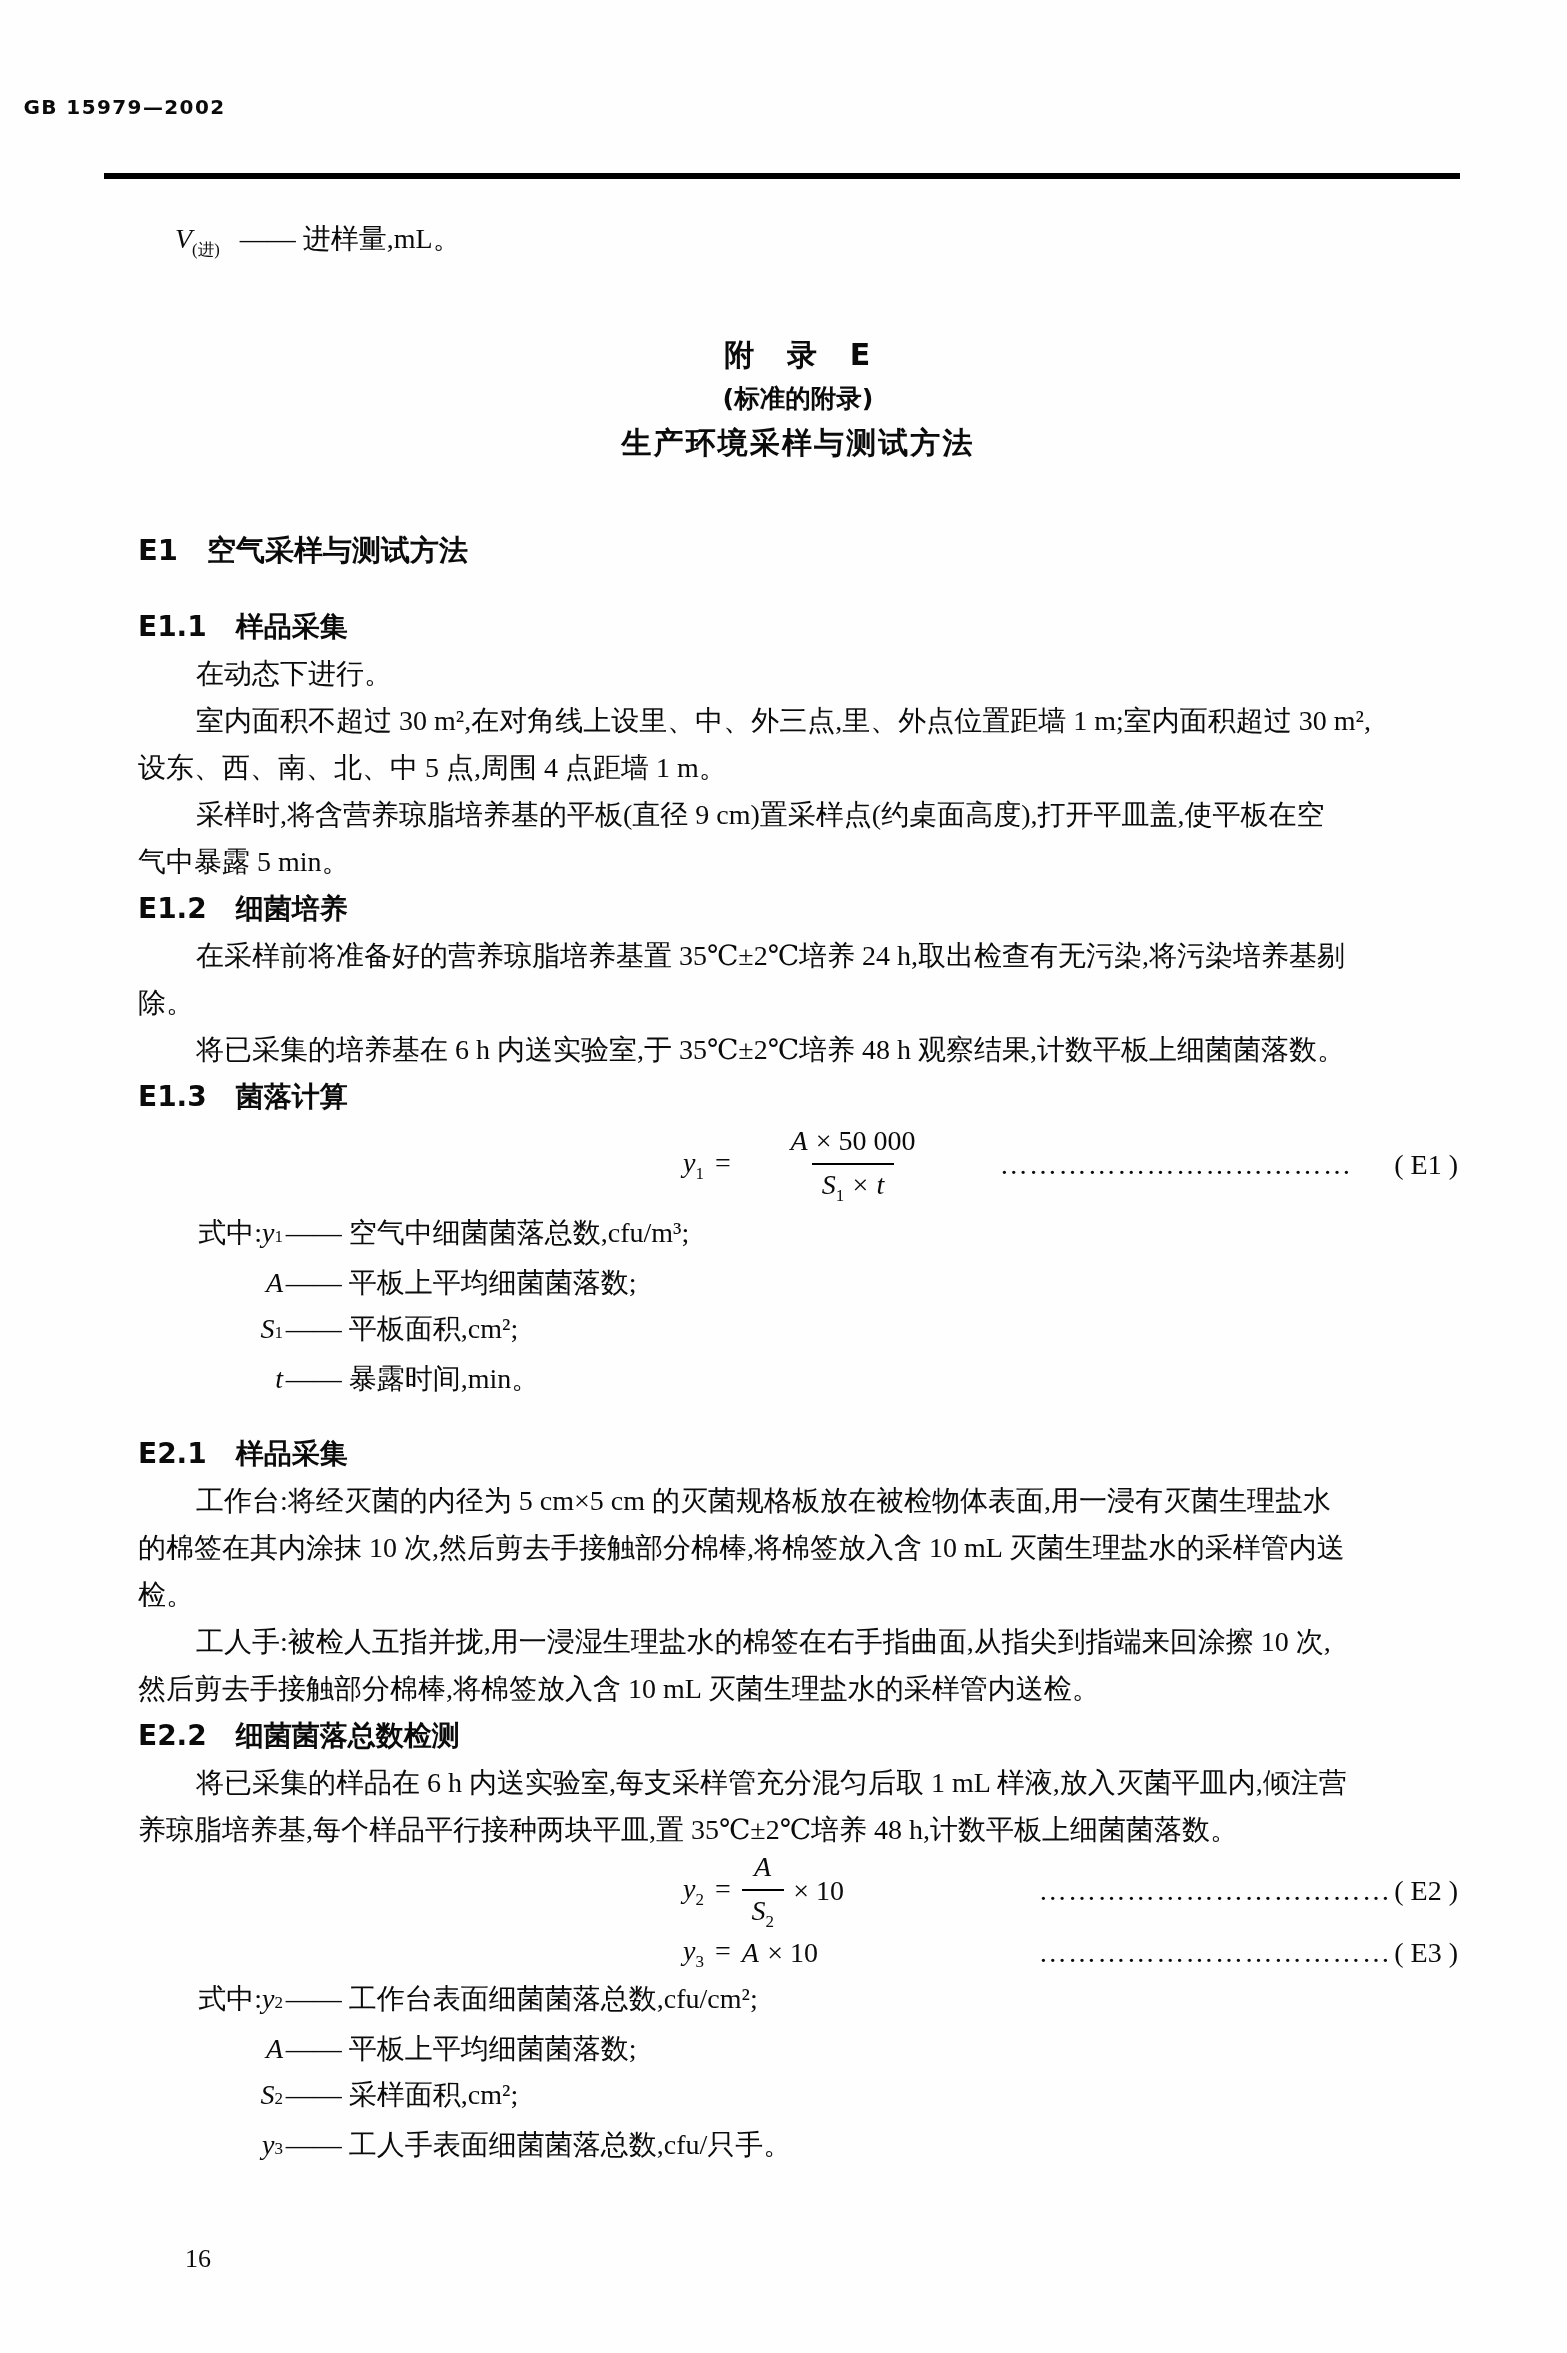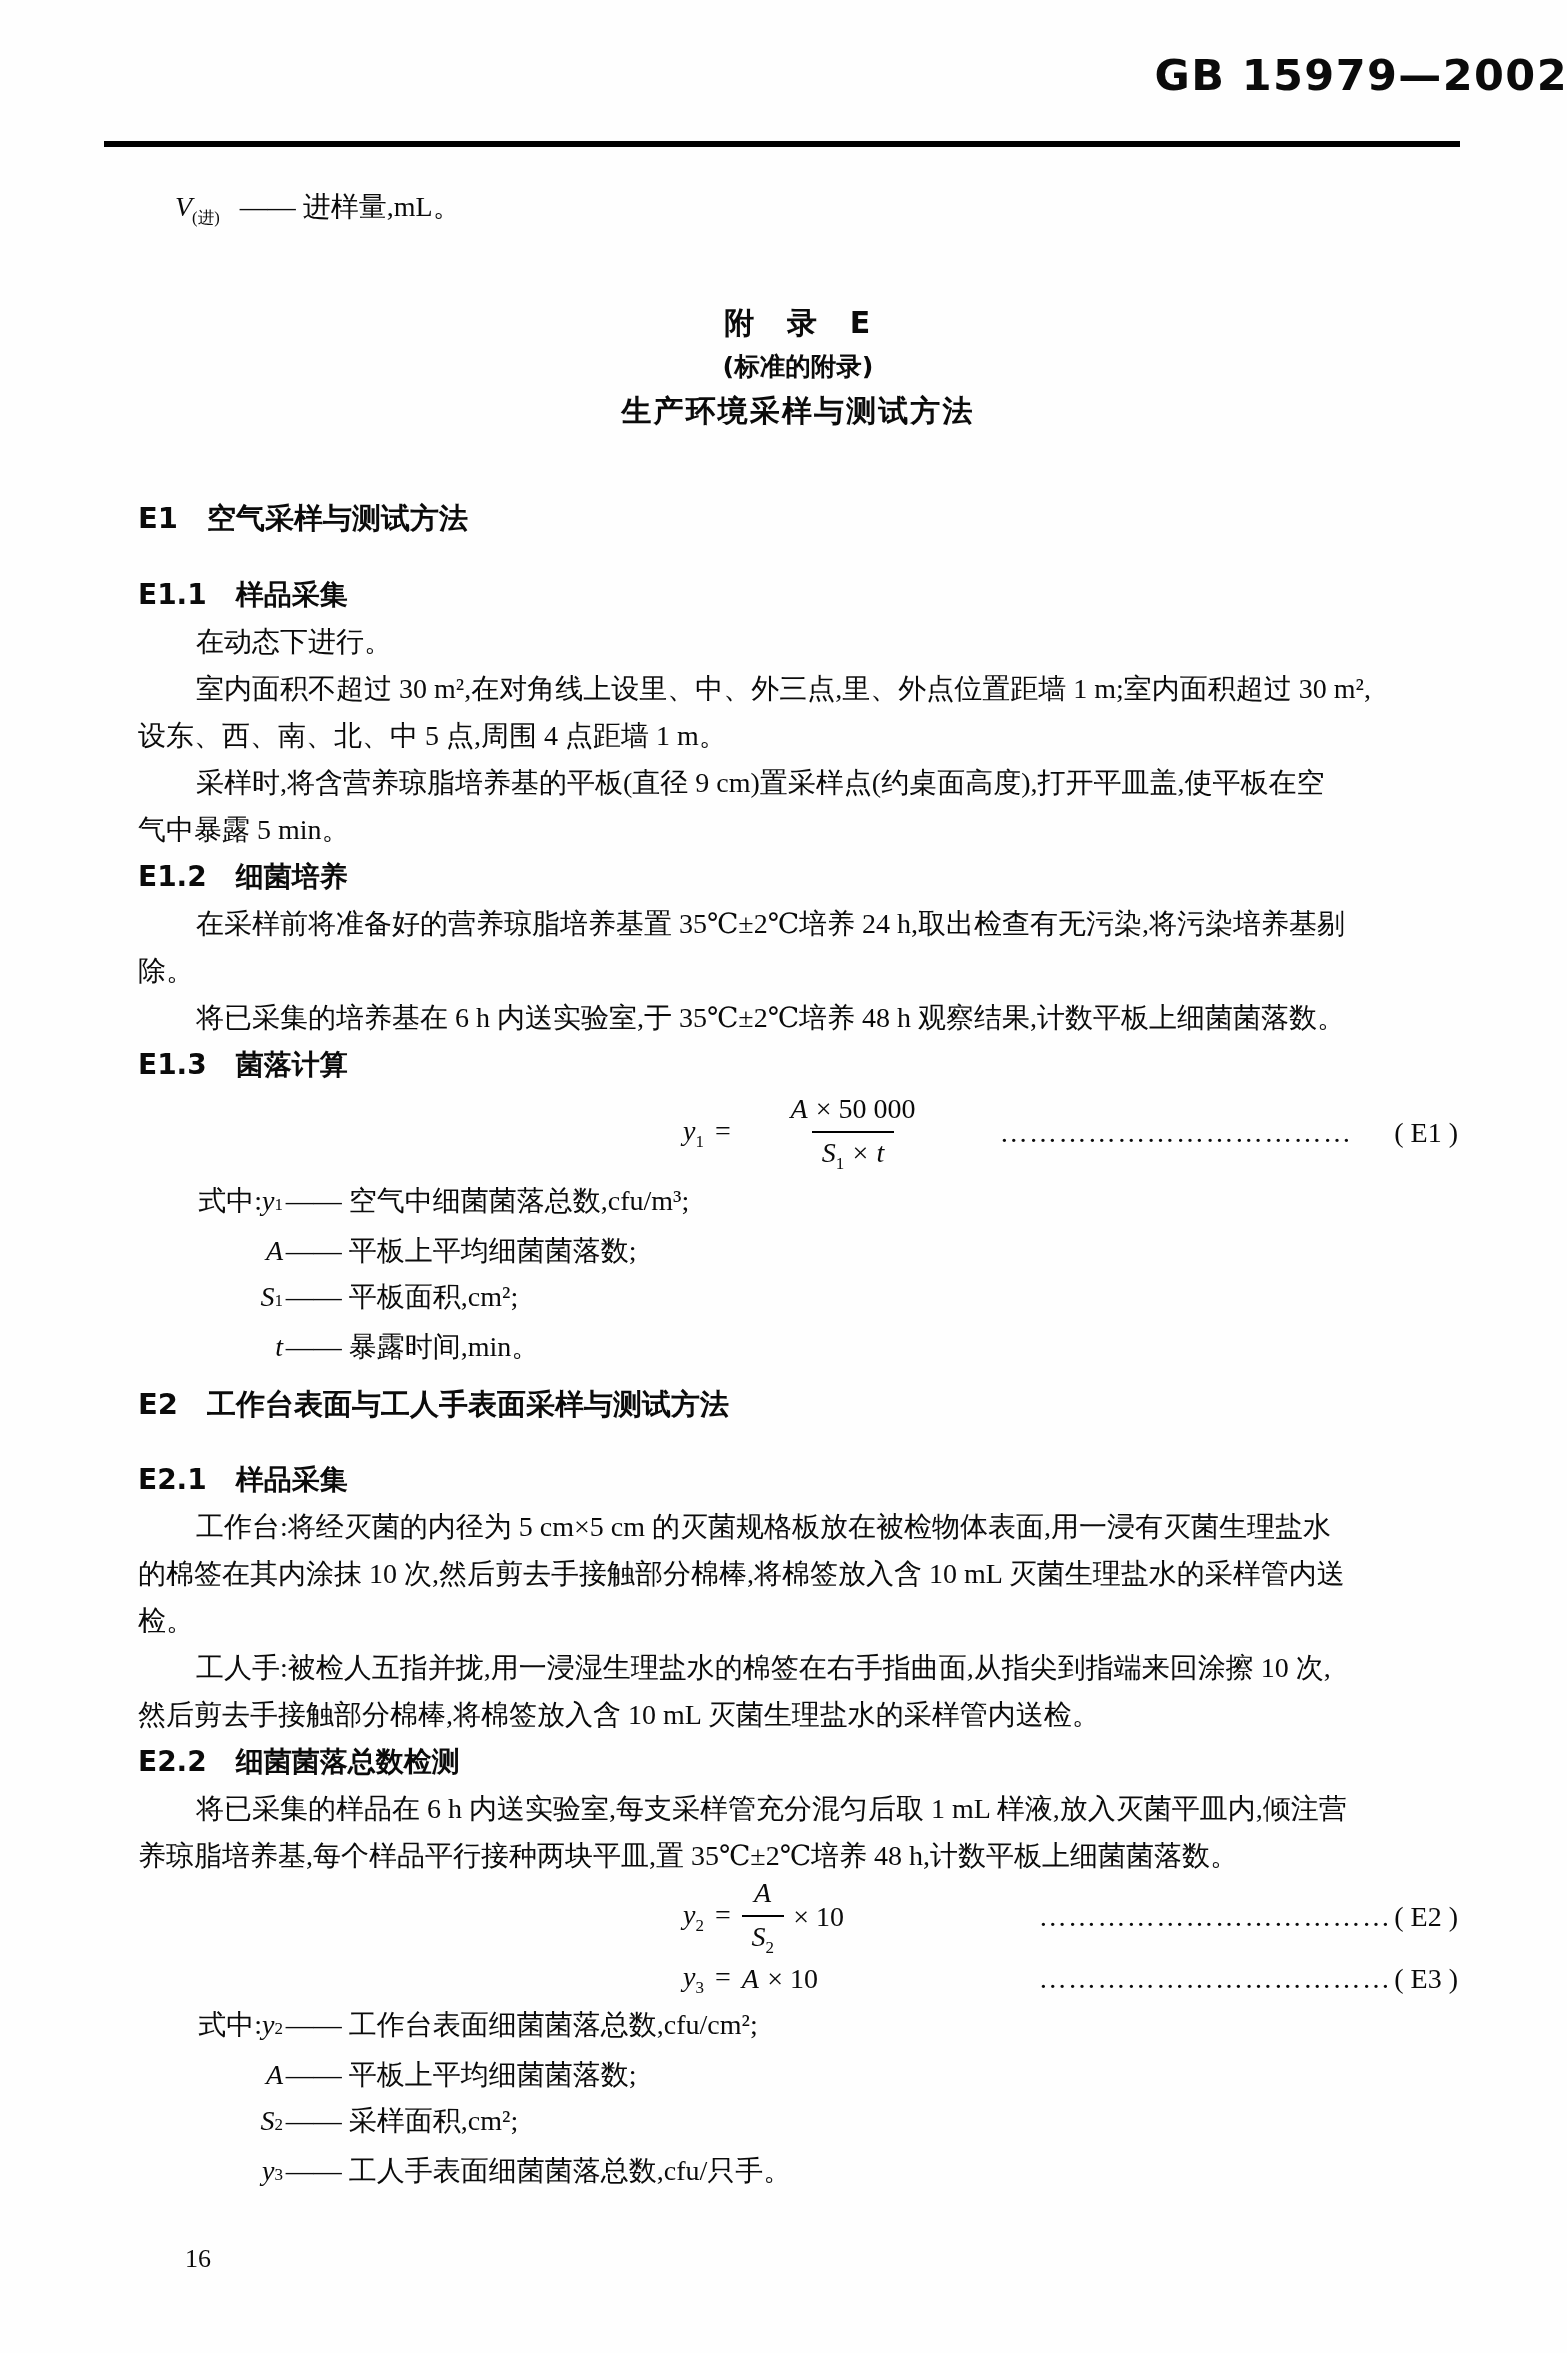--- a/index.html
+++ b/index.html
@@ -1,23 +1,23 @@
 <!DOCTYPE html>
 <html style="font-size:11px"><head>
 <meta charset="utf-8">
 <style>
   html,body{margin:0;padding:0;background:#e8e8e8;}
   .page{
     position:relative;width:1568px;height:2354px;background:#fefefe;
     font-family:"Liberation Serif","DejaVu Serif",serif;color:#0b0b0b;overflow:hidden;
   }
   .doc-code{
-    margin-top:55px;text-align:right;text-indent:23.5px;
+    margin-top:87px;text-align:left;text-indent:23.5px;
     font-family:"DejaVu Sans","Liberation Sans",sans-serif;font-weight:700;
-    font-size:43px;line-height:40px;letter-spacing:1.4px;
+    font-size:20px;line-height:40px;letter-spacing:1.4px;
   }
   .rule{height:6.2px;background:#000;margin:46px 108px 0 104px;}
   .content{padding:0 110px 0 138px;font-size:28px;}
   .lead{margin-top:40px;line-height:39px;padding-left:37px;font-size:28px;white-space:nowrap;}
   .lead sub{font-size:16.6px;}
   .lead-rest{margin-left:20px;}
   .apx-title{margin-top:67px;text-align:center;font-family:"DejaVu Sans","Liberation Sans",sans-serif;
     font-weight:700;font-size:30px;line-height:37px;letter-spacing:1.4px;}
   .apx-note{margin-top:9.7px;text-align:center;font-family:"DejaVu Sans","Liberation Sans",sans-serif;
     font-weight:700;font-size:25.5px;line-height:32px;}
@@ -135,24 +135,20 @@
       <span class="def-desc">—— 平板面积,cm²;</span>
     </div>
     <div class="def-row">
       <span class="def-left">
           <i class="var">t</i>
           <sub></sub>
         </span>
       <span class="def-desc">—— 暴露时间,min。</span>
     </div>
 
-    <div class="h1 mt-e2">
-      <span class="hnum">E2</span>
-        <span>工作台表面与工人手表面采样与测试方法</span>
-    </div>
 
     <div class="h2 mt-e21">
       <span class="hnum">E2.1</span>
         <span>样品采集</span>
     </div>
 
     <div class="bl ind">工作台:将经灭菌的内径为 5 cm×5 cm 的灭菌规格板放在被检物体表面,用一浸有灭菌生理盐水</div>
     <div class="bl">的棉签在其内涂抹 10 次,然后剪去手接触部分棉棒,将棉签放入含 10 mL 灭菌生理盐水的采样管内送</div>
     <div class="bl">检。</div>
     <div class="bl ind">工人手:被检人五指并拢,用一浸湿生理盐水的棉签在右手指曲面,从指尖到指端来回涂擦 10 次,</div>

